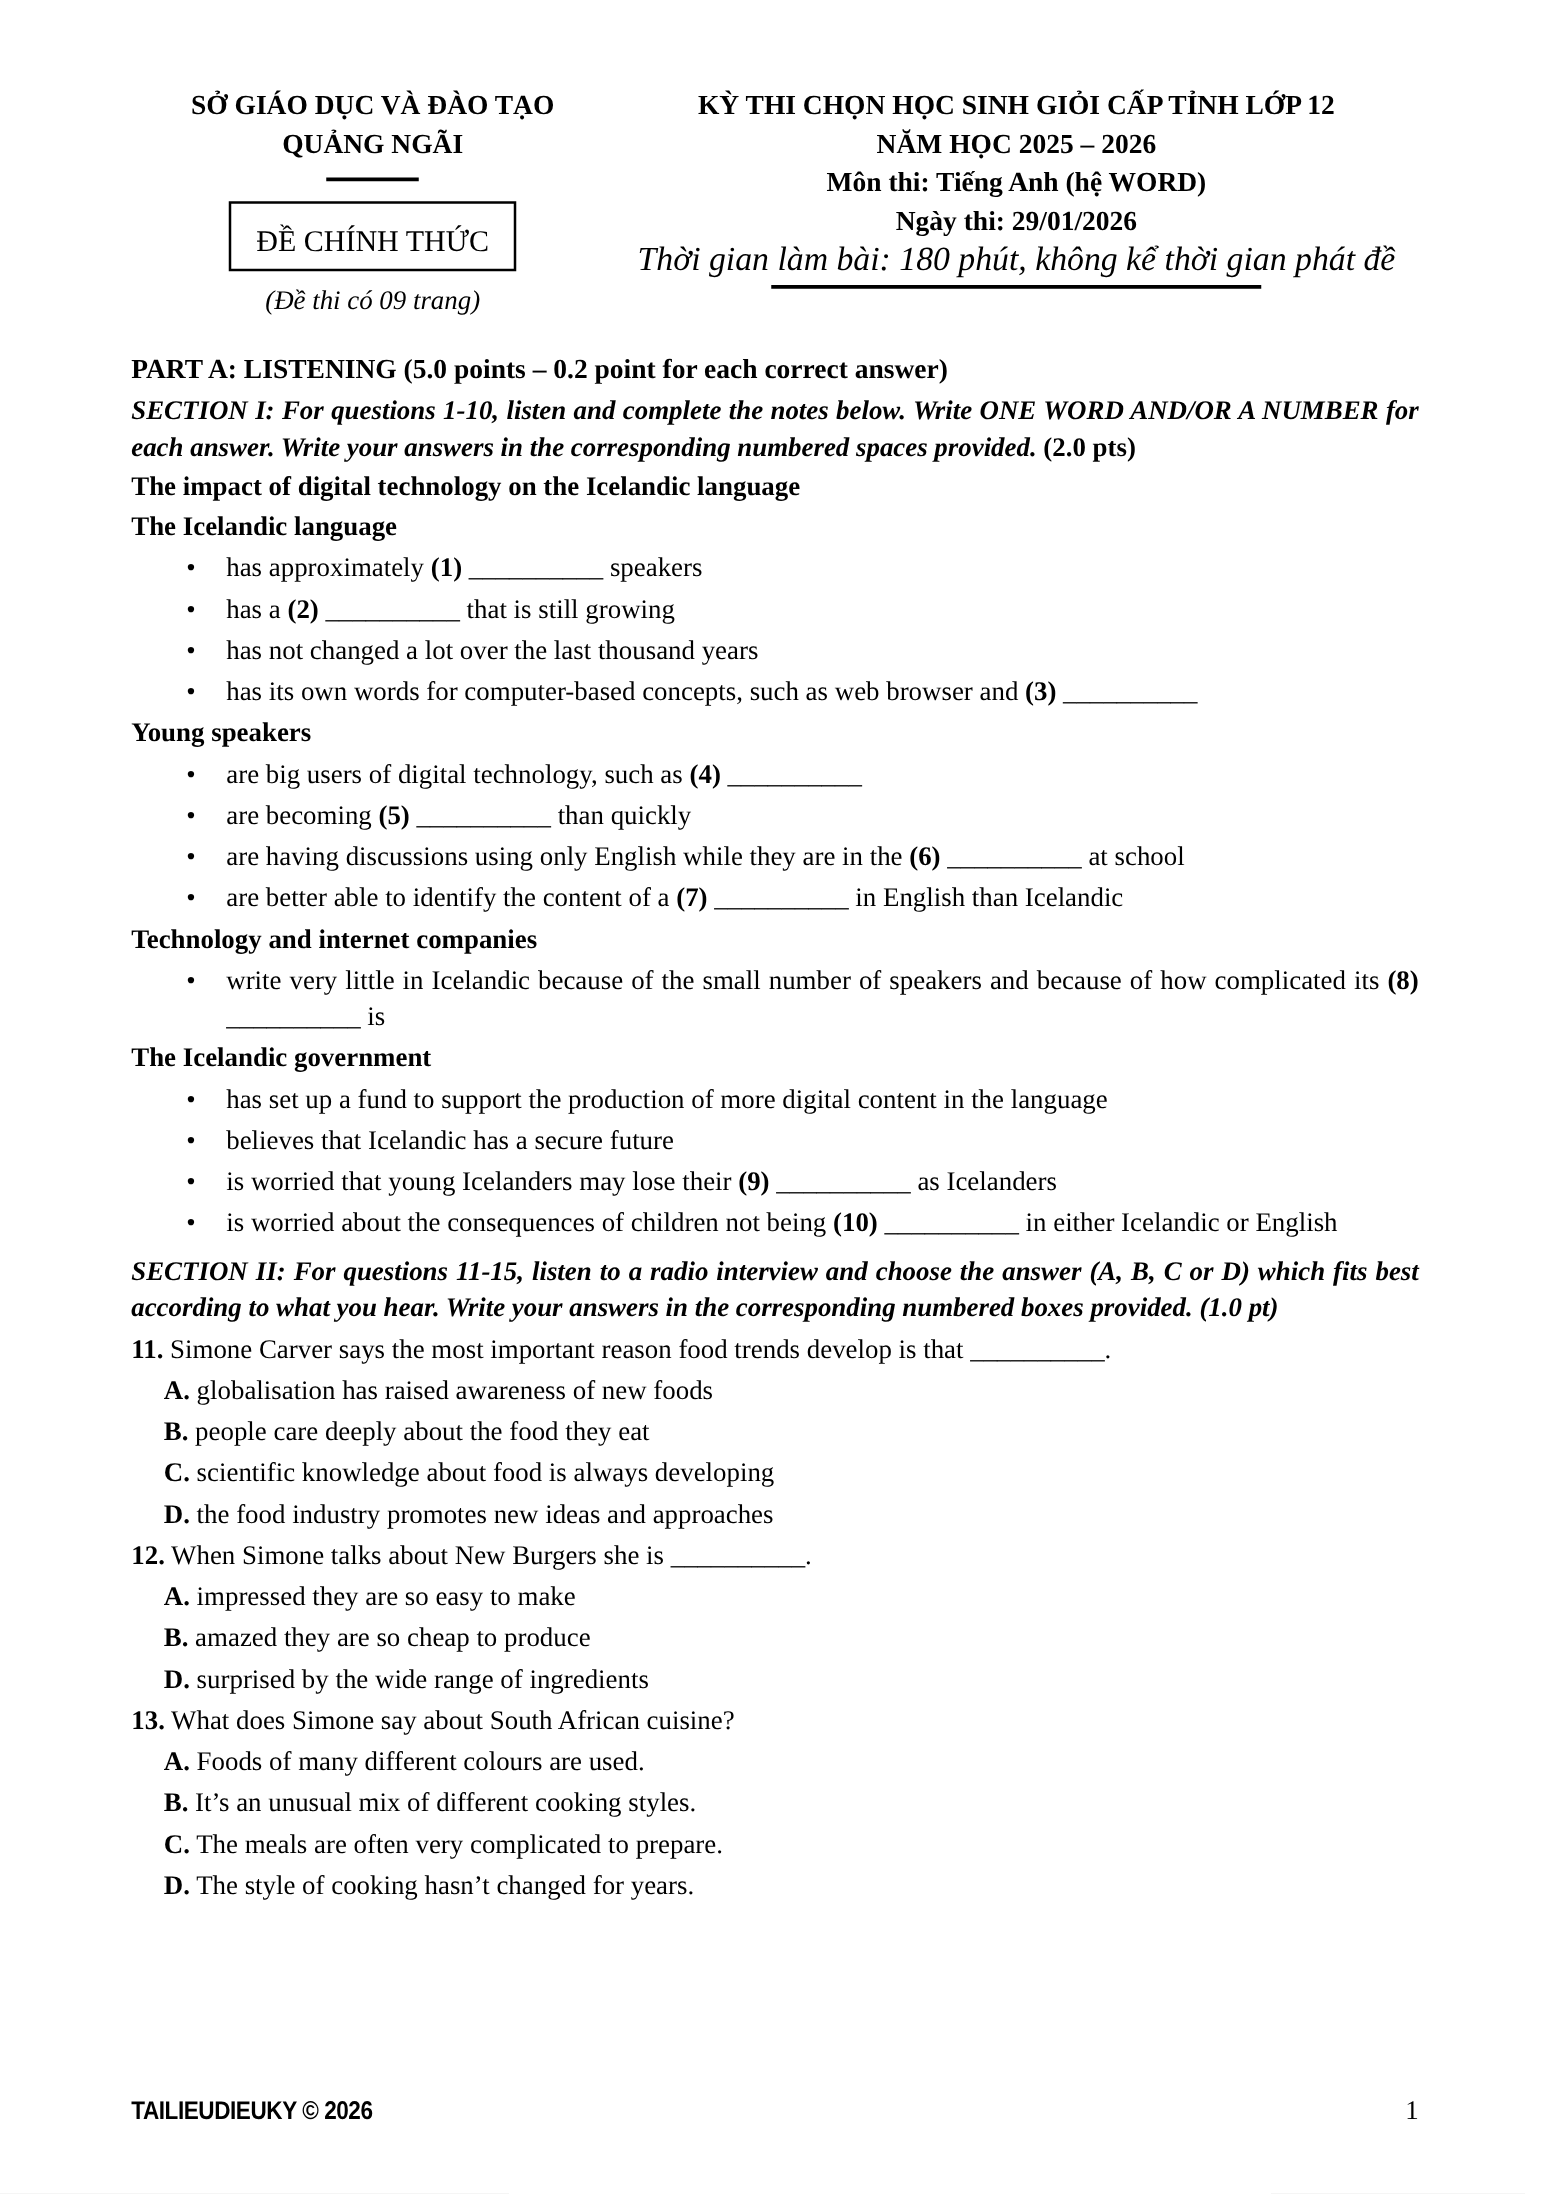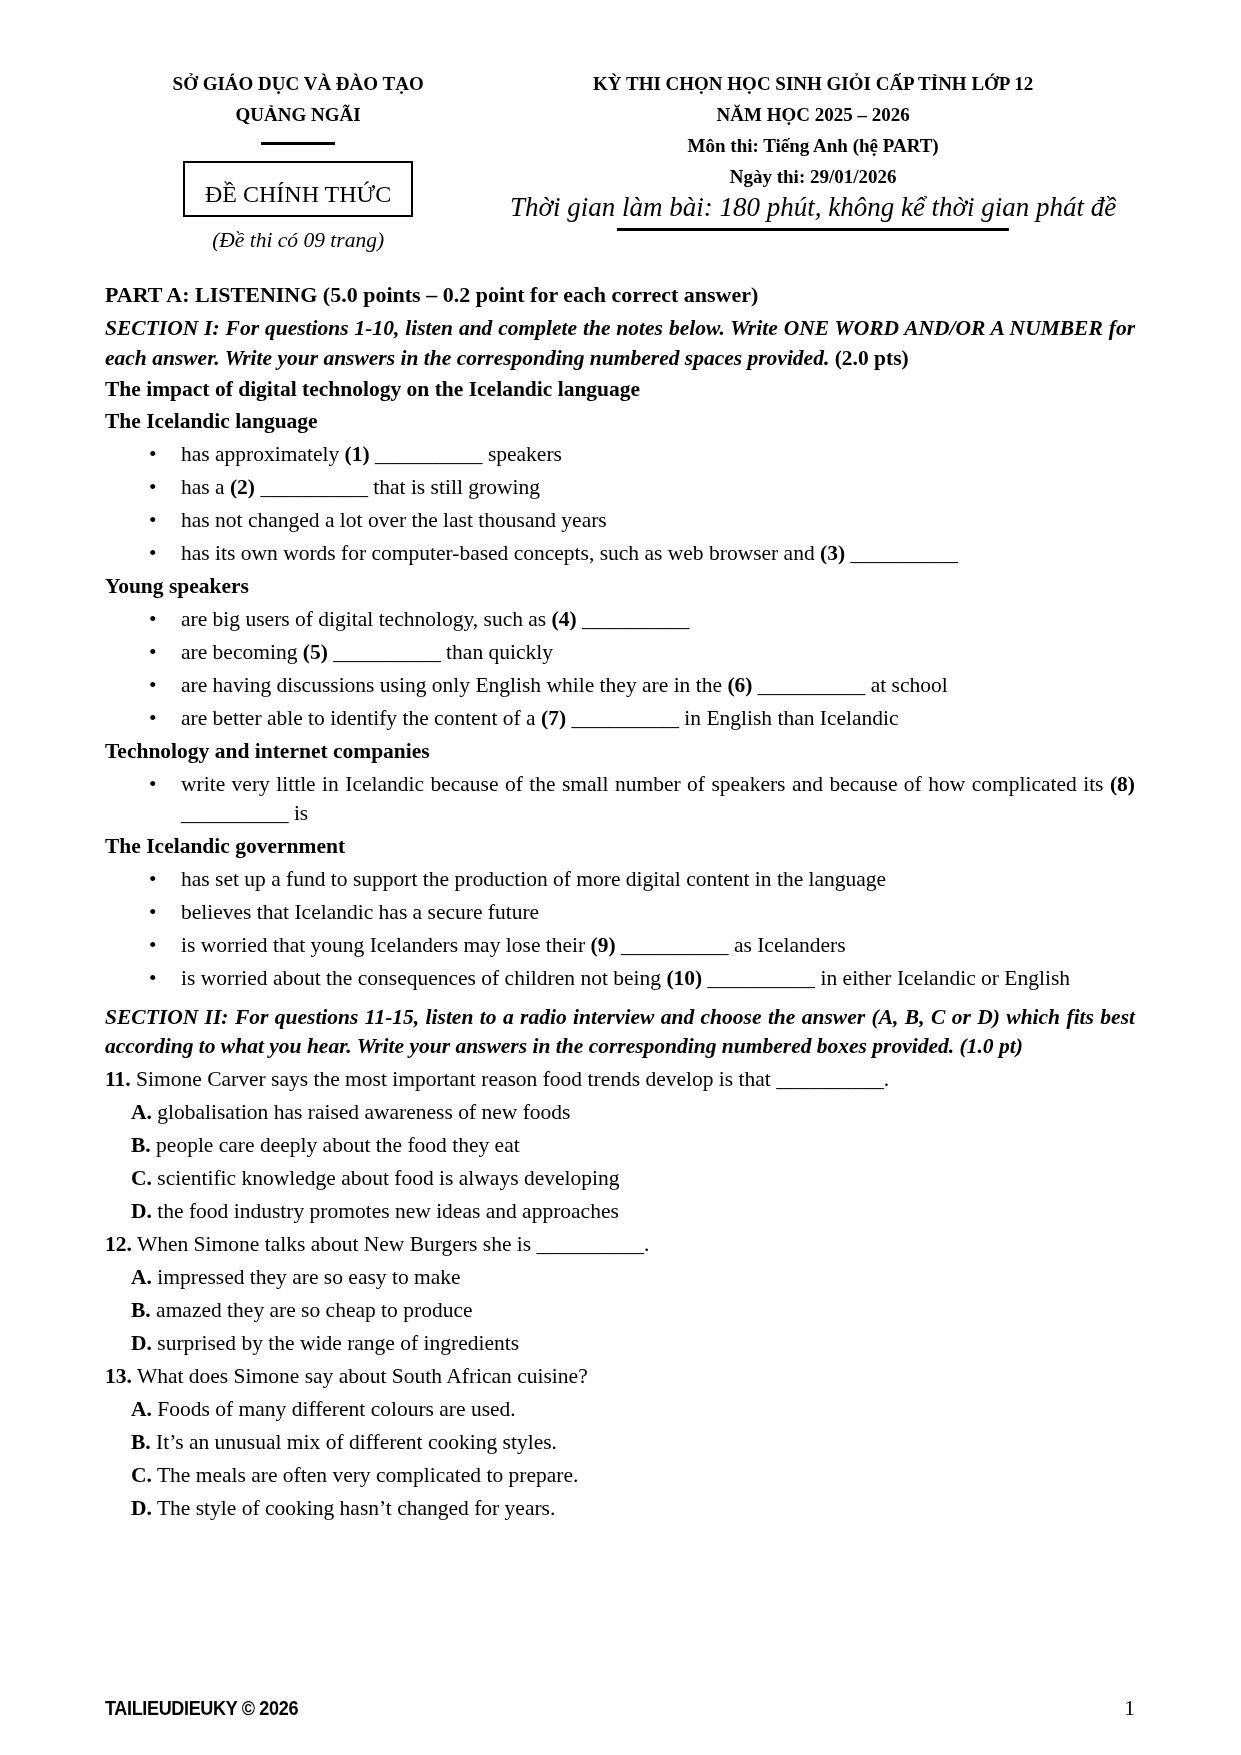--- a/index.html
+++ b/index.html
@@ -10,21 +10,21 @@
     font-family:"Liberation Serif", serif;
     font-size:21.5px; line-height:29.5px;
     overflow:hidden;
   }
   .content { padding:0 106px 0 105px; }
 
   
   .header { display:flex; padding-top:68px; }
   .h-left  { width:37.5%; text-align:center; }
   .h-right { width:62.5%; text-align:center; }
-  .h-bold  { font-weight:bold; font-size:19px; line-height:31px; white-space:nowrap; }
+  .h-bold  { font-weight:bold; font-size:22px; line-height:31px; white-space:nowrap; }
   .short-rule { width:74px; height:3px; background:#000; margin:12px auto 14px; }
   .official-box {
     display:inline-block; border:2.5px solid #000;
     padding:16px 20px 6px; font-size:24px; line-height:30px; margin-top:2px;
     white-space:nowrap;
   }
   .page-note { font-style:italic; margin-top:9px; font-size:21.5px; }
   .h-italic  { font-style:italic; font-size:27px; line-height:31px; white-space:nowrap; }
   .title-rule { width:392px; height:3px; background:#000; margin:5px auto 0; }
 
@@ -39,21 +39,21 @@
   .group-heading { font-weight:bold; margin:2px 0 0; }
   ul.notes { list-style:none; margin:0; padding:0 0 0 42px; }
   ul.notes li { position:relative; padding-left:34px; margin:3.5px 0; }
   ul.notes li::before { content:"•"; position:absolute; left:2px; }
   .section2-intro { margin:9px 0 3px; }
   .q-stem   { margin:3.5px 0; }
   .q-option { margin:3.5px 0 3.5px 26px; }
 
   
   .footer {
-    position:absolute; left:105px; right:106px; bottom:32px;
+    position:absolute; left:105px; right:106px; bottom:52px;
     display:flex; justify-content:space-between; align-items:baseline;
   }
   .brand {
     font-family:"Liberation Sans", sans-serif; font-weight:bold;
     font-size:20.5px; letter-spacing:-0.4px;
     transform:scaleX(0.88); transform-origin:left center;
   }
   .pagenum { font-size:21.5px; }
 </style>
 </head>
@@ -70,21 +70,21 @@
         <div>
           <span class="official-box">
             <span>ĐỀ CHÍNH THỨC</span>
           </span>
         </div>
         <div class="page-note">(Đề thi có 09 trang)</div>
       </div>
       <div class="h-right">
         <div class="h-bold">KỲ THI CHỌN HỌC SINH GIỎI CẤP TỈNH LỚP 12</div>
         <div class="h-bold">NĂM HỌC 2025 – 2026</div>
-        <div class="h-bold">Môn thi: Tiếng Anh (hệ PART)</div>
+        <div class="h-bold">Môn thi: Tiếng Anh (hệ WORD)</div>
         <div class="h-bold">Ngày thi: 29/01/2026</div>
         <div class="h-italic">Thời gian làm bài: 180 phút, không kể thời gian phát đề</div>
         <div class="title-rule"></div>
       </div>
     </header>
 
     <main>
 
       <p class="part-title">PART A: LISTENING (5.0 points – 0.2 point for each correct answer)</p>
 

